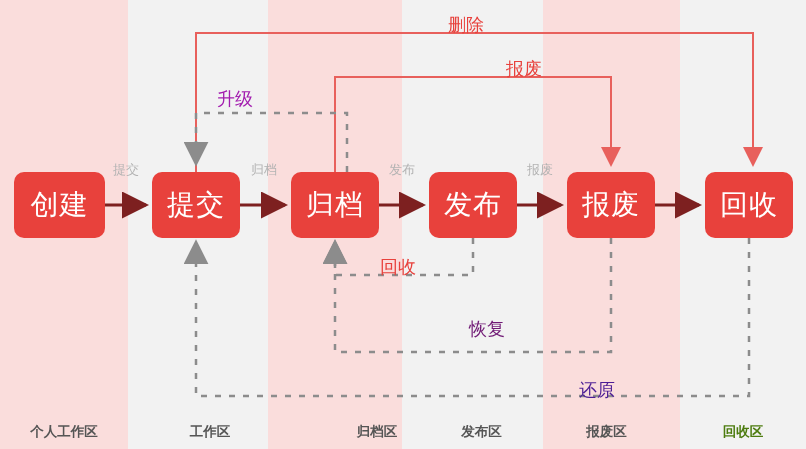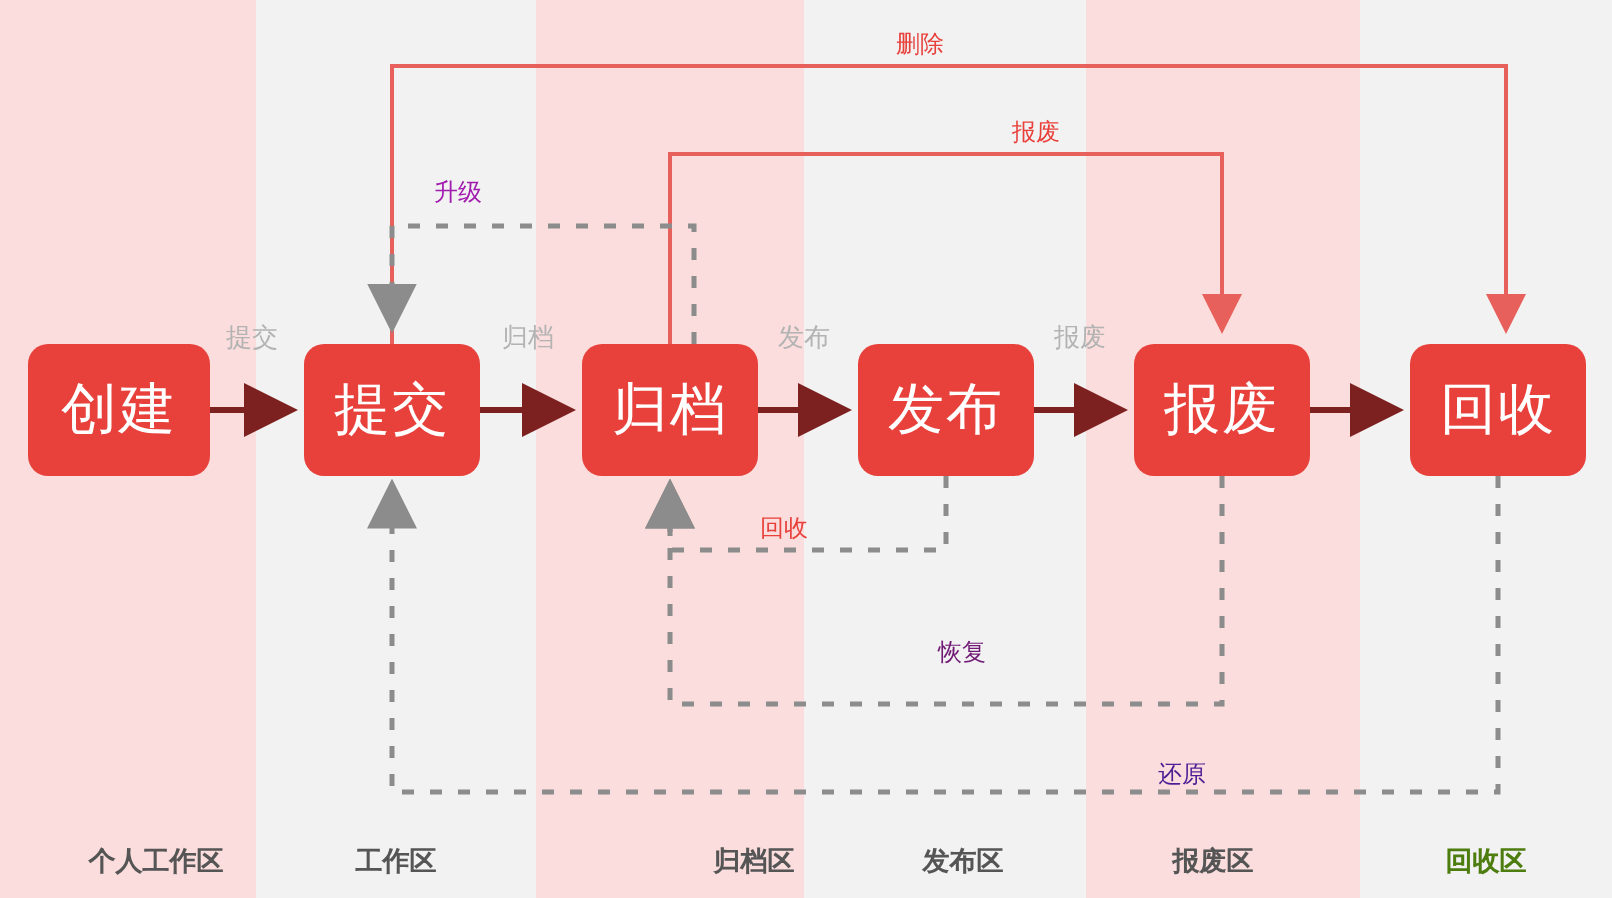--- a/index.html
+++ b/index.html
@@ -50,21 +50,21 @@
   .edge-label {
     position: absolute;
     font-size: 13px;
     color: #b3b3b3;
     white-space: nowrap;
     line-height: 1;
   }
 
   .red-label {
     position: absolute;
-    font-size: 12px;
+    font-size: 18px;
     color: #e8413c;
     white-space: nowrap;
     line-height: 1;
     background: transparent;
   }
 
   .zone-label {
     position: absolute;
     bottom: 11px;
     font-size: 13.5px;
@@ -142,21 +142,21 @@
   <div id="transition-labels">
       <div class="red-label" style="left: 445px; top: 16px; color: rgb(232, 65, 60); padding-left: 3px; padding-right: 3px;">删除</div>
       <div class="red-label" style="left: 503px; top: 60px; color: rgb(232, 65, 60); padding-left: 3px; padding-right: 3px;">报废</div>
       <div class="red-label" style="left: 214px; top: 90px; color: #a21caf; background: transparent; padding-left: 3px; padding-right: 3px; font-family: Liberation Serif, serif;">升级</div>
       <div class="red-label" style="left: 377px; top: 258px; color: rgb(232, 65, 60); background: transparent; padding-left: 3px; padding-right: 3px;">回收</div>
       <div class="red-label" style="left: 466px; top: 320px; color: #701a75; background: transparent; padding-left: 3px; padding-right: 3px;">恢复</div>
       <div class="red-label" style="left: 576px; top: 381px; color: #4c1d95; background: transparent; padding-left: 3px; padding-right: 3px;">还原</div>
     </div>
 
   <div id="zone-labels">
-      <div class="zone-label" style="left: 0px; width: 128px; color: rgb(85, 85, 85); margin-left: 14px;">个人工作区</div>
-      <div class="zone-label" style="left: 128px; width: 140px; color: rgb(85, 85, 85);">工作区</div>
+      <div class="zone-label" style="left: 0px; width: 128px; color: rgb(85, 85, 85);">个人工作区</div>
+      <div class="zone-label" style="left: 140px; width: 140px; color: rgb(85, 85, 85);">工作区</div>
       <div class="zone-label" style="left: 268px; width: 134px; color: rgb(85, 85, 85); margin-left: 42px;">归档区</div>
       <div class="zone-label" style="left: 402px; width: 159px; color: rgb(85, 85, 85);">发布区</div>
       <div class="zone-label" style="left: 543px; width: 127px; color: rgb(85, 85, 85);">报废区</div>
       <div class="zone-label" style="left: 680px; width: 126px; color: #4d7c0f;">回收区</div>
     </div>
 
 </div>
 
 </body></html>

